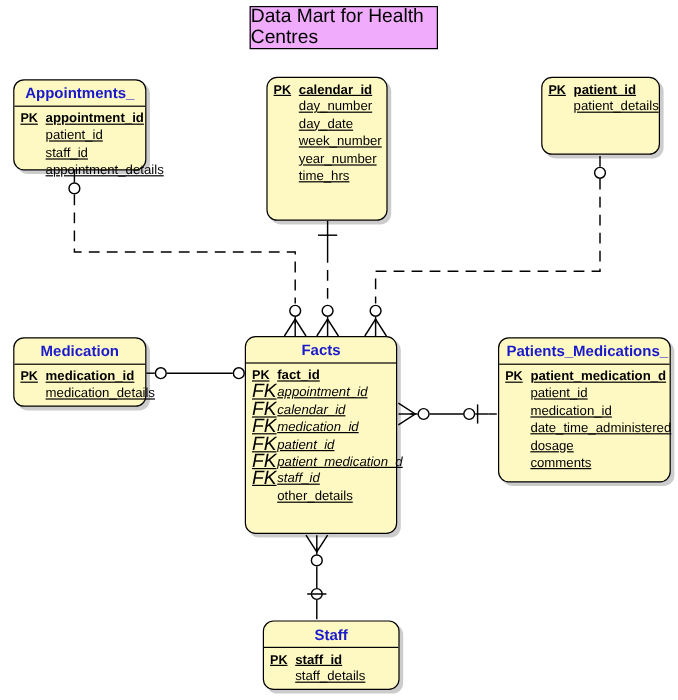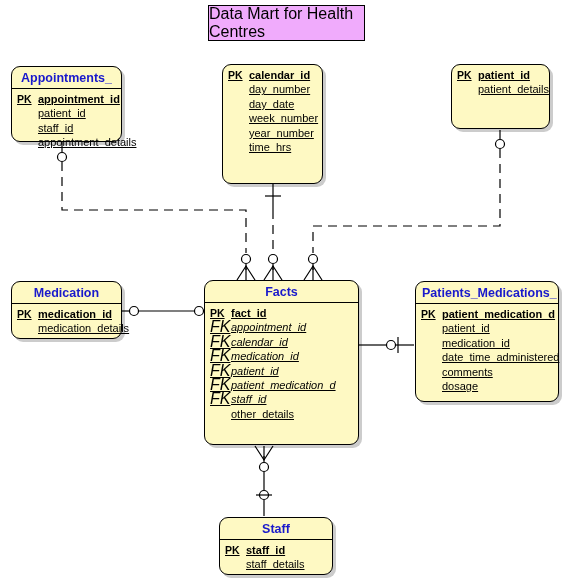--- a/index.html
+++ b/index.html
@@ -176,21 +176,21 @@
         <span class="key">PK</span>
         <span class="nm pk">medication_id</span>
       </div>
       <div class="attr">
         <span class="key"></span>
         <span class="nm">medication_details</span>
       </div>
     </div>
   </div>
 
-  <div class="entity" style="left:204px;top:280px;width:155px;height:165px;">
+  <div class="entity" style="left:204px;top:280px;width:127px;height:165px;">
     <div class="ent-title">Facts</div>
     <div class="attrs">
       <div class="attr">
         <span class="key">PK</span>
         <span class="nm pk">fact_id</span>
       </div>
       <div class="attr">
         <span class="key fk">FK</span>
         <span class="nm fk">appointment_id</span>
       </div>
@@ -235,25 +235,25 @@
       <div class="attr">
         <span class="key"></span>
         <span class="nm">medication_id</span>
       </div>
       <div class="attr">
         <span class="key"></span>
         <span class="nm">date_time_administered</span>
       </div>
       <div class="attr">
         <span class="key"></span>
+        <span class="nm">dosage</span>
+      </div>
+      <div class="attr">
+        <span class="key"></span>
         <span class="nm">comments</span>
-      </div>
-      <div class="attr">
-        <span class="key"></span>
-        <span class="nm">dosage</span>
       </div>
     </div>
   </div>
 
   <div class="entity" style="left:219px;top:517px;width:114px;height:58px;">
     <div class="ent-title">Staff</div>
     <div class="attrs">
       <div class="attr">
         <span class="key">PK</span>
         <span class="nm pk">staff_id</span>

